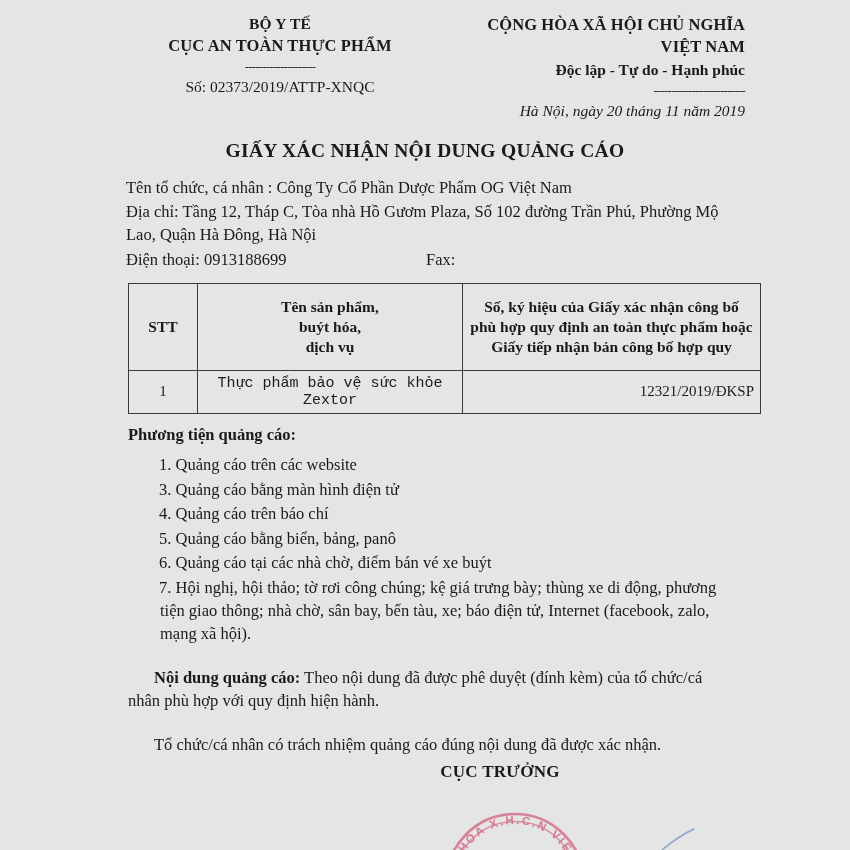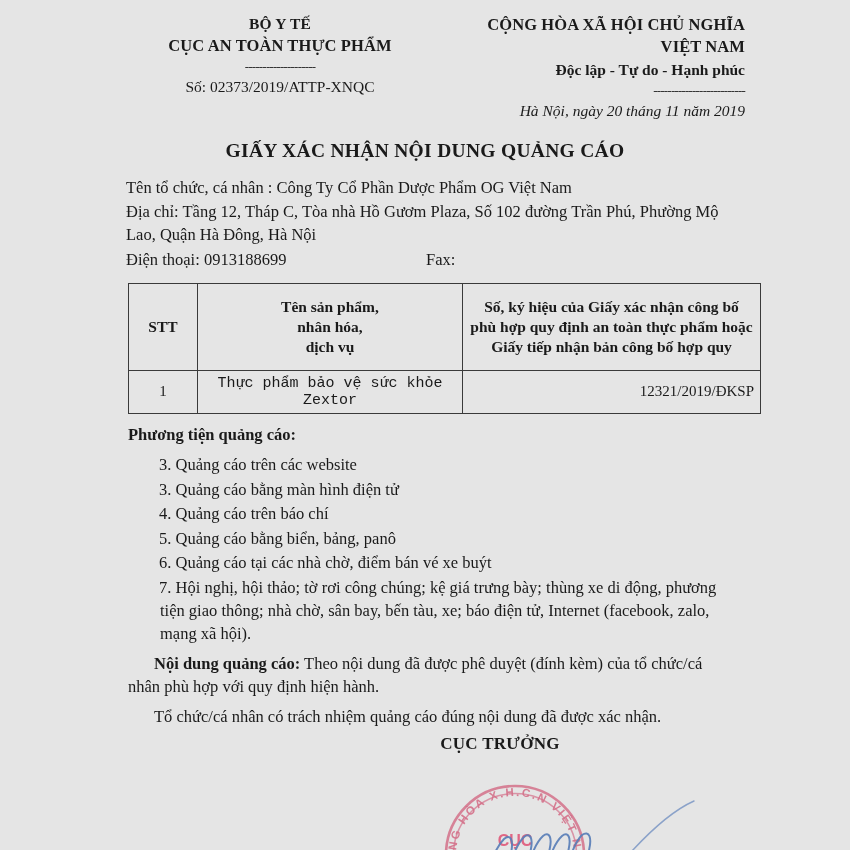--- a/index.html
+++ b/index.html
@@ -138,21 +138,21 @@
     list-style: none;
     margin: 7px 0 0 0;
     padding: 0 0 0 32px;
   }
   ol.media-list li {
     margin-bottom: 1px;
     line-height: 1.42;
     text-indent: -1px;
   }
   .para {
-    margin-top: 6px;
+    margin-top: 20px;
     text-align: left;
   }
   .para .b { font-weight: bold; }
   .para.indent { text-indent: 26px; }
 
   .cuc-truong {
     text-align: center;
     font-weight: bold;
     font-size: 17px;
     margin-top: 6px;
@@ -218,21 +218,21 @@
 
   <table class="prod">
     <thead>
       <tr>
         <th class="c-stt hdr-cell-tall">
           <div class="th-inner">STT</div>
         </th>
         <th class="c-name hdr-cell-tall">
           <div class="th-inner">
             <div>Tên sản phẩm,</div>
-            <div>nhân hóa,</div>
+            <div>buýt hóa,</div>
             <div>dịch vụ</div>
           </div>
         </th>
         <th class="c-code hdr-cell-tall">
           <div class="th-inner">
             <div>Số, ký hiệu của Giấy xác nhận công bố</div>
             <div>phù hợp quy định an toàn thực phẩm hoặc</div>
             <div>Giấy tiếp nhận bản công bố hợp quy</div>
           </div>
         </th>
@@ -243,21 +243,21 @@
         <td class="row-cell td-stt">1</td>
         <td class="row-cell td-name">Thực phẩm bảo vệ sức khỏe Zextor</td>
         <td class="row-cell td-code">12321/2019/ĐKSP</td>
       </tr>
     </tbody>
   </table>
 
   <div class="sec">
     <div class="sec-label">Phương tiện quảng cáo:</div>
     <ol class="media-list">
-      <li>3. Quảng cáo trên các website</li>
+      <li>1. Quảng cáo trên các website</li>
       <li>3. Quảng cáo bằng màn hình điện tử</li>
       <li>4. Quảng cáo trên báo chí</li>
       <li>5. Quảng cáo bằng biển, bảng, panô</li>
       <li>6. Quảng cáo tại các nhà chờ, điểm bán vé xe buýt</li>
       <li>7. Hội nghị, hội thảo; tờ rơi công chúng; kệ giá trưng bày; thùng xe di động, phương tiện giao thông; nhà chờ, sân bay, bến tàu, xe; báo điện tử, Internet (facebook, zalo, mạng xã hội).</li>
     </ol>
   </div>
 
   <div class="sec">
     <div class="para indent"><span class="b">Nội dung quảng cáo:</span><span> Theo nội dung đã được phê duyệt (đính kèm) của tổ chức/cá nhân phù hợp với quy định hiện hành.</span></div>

